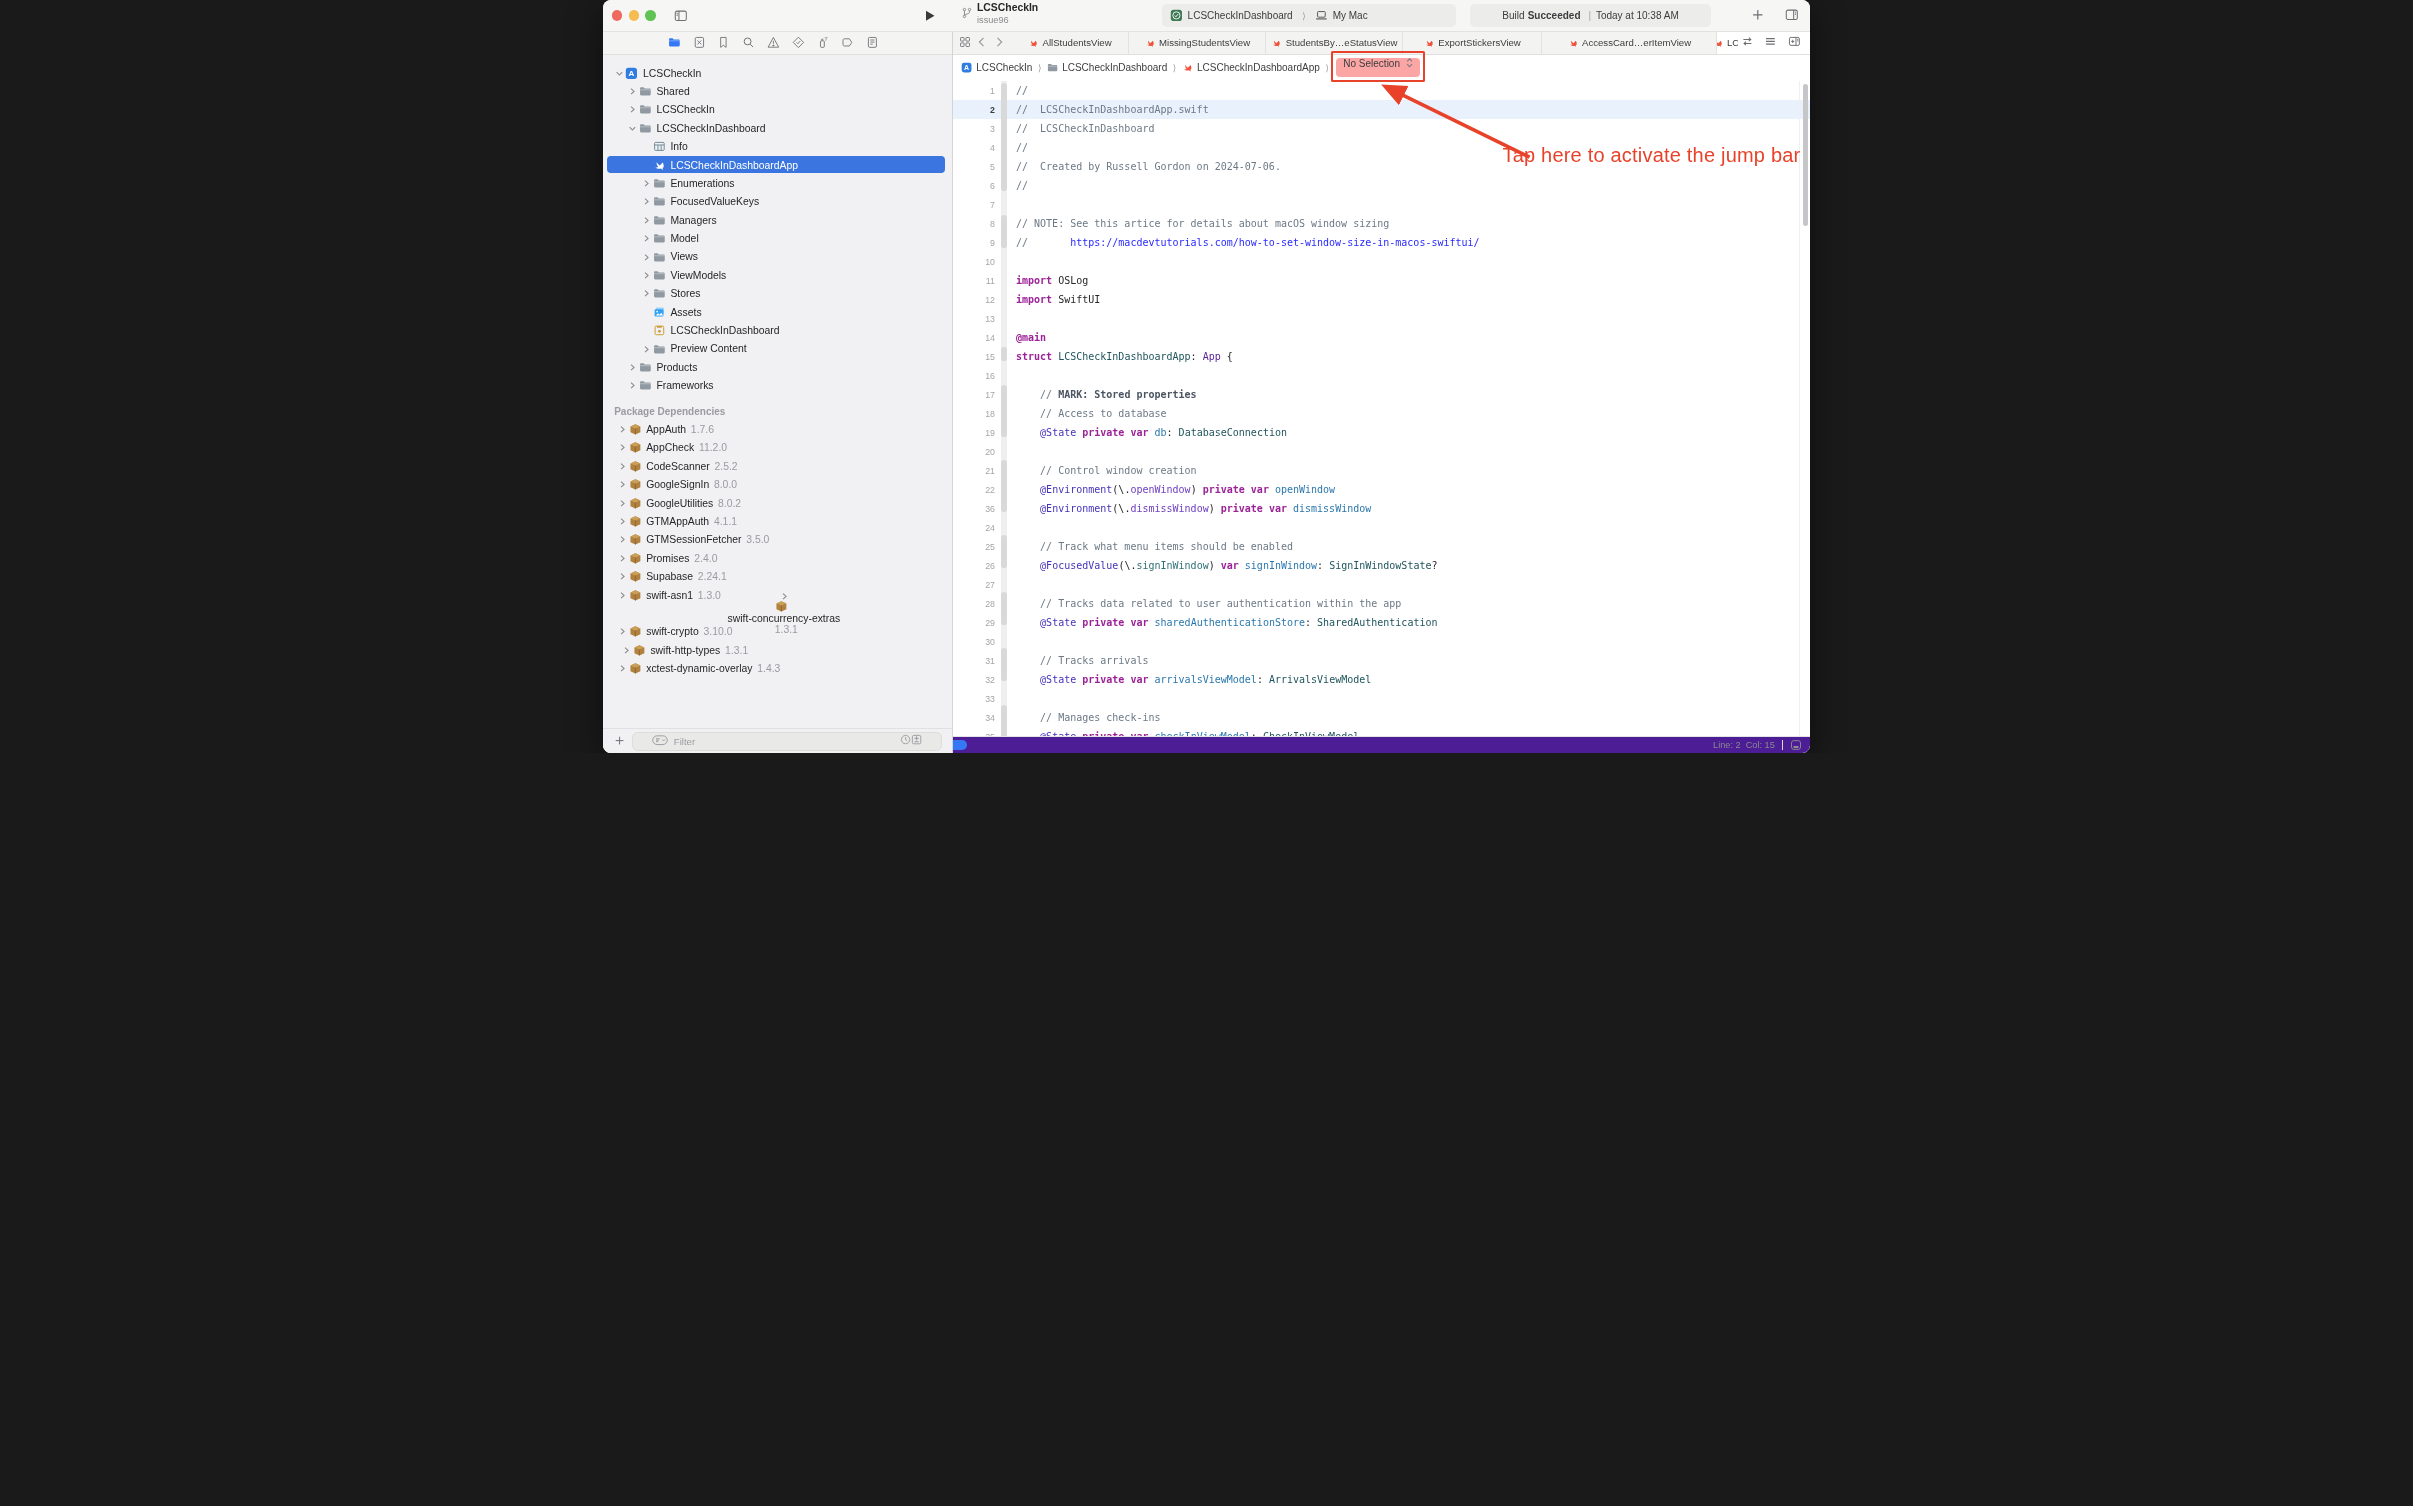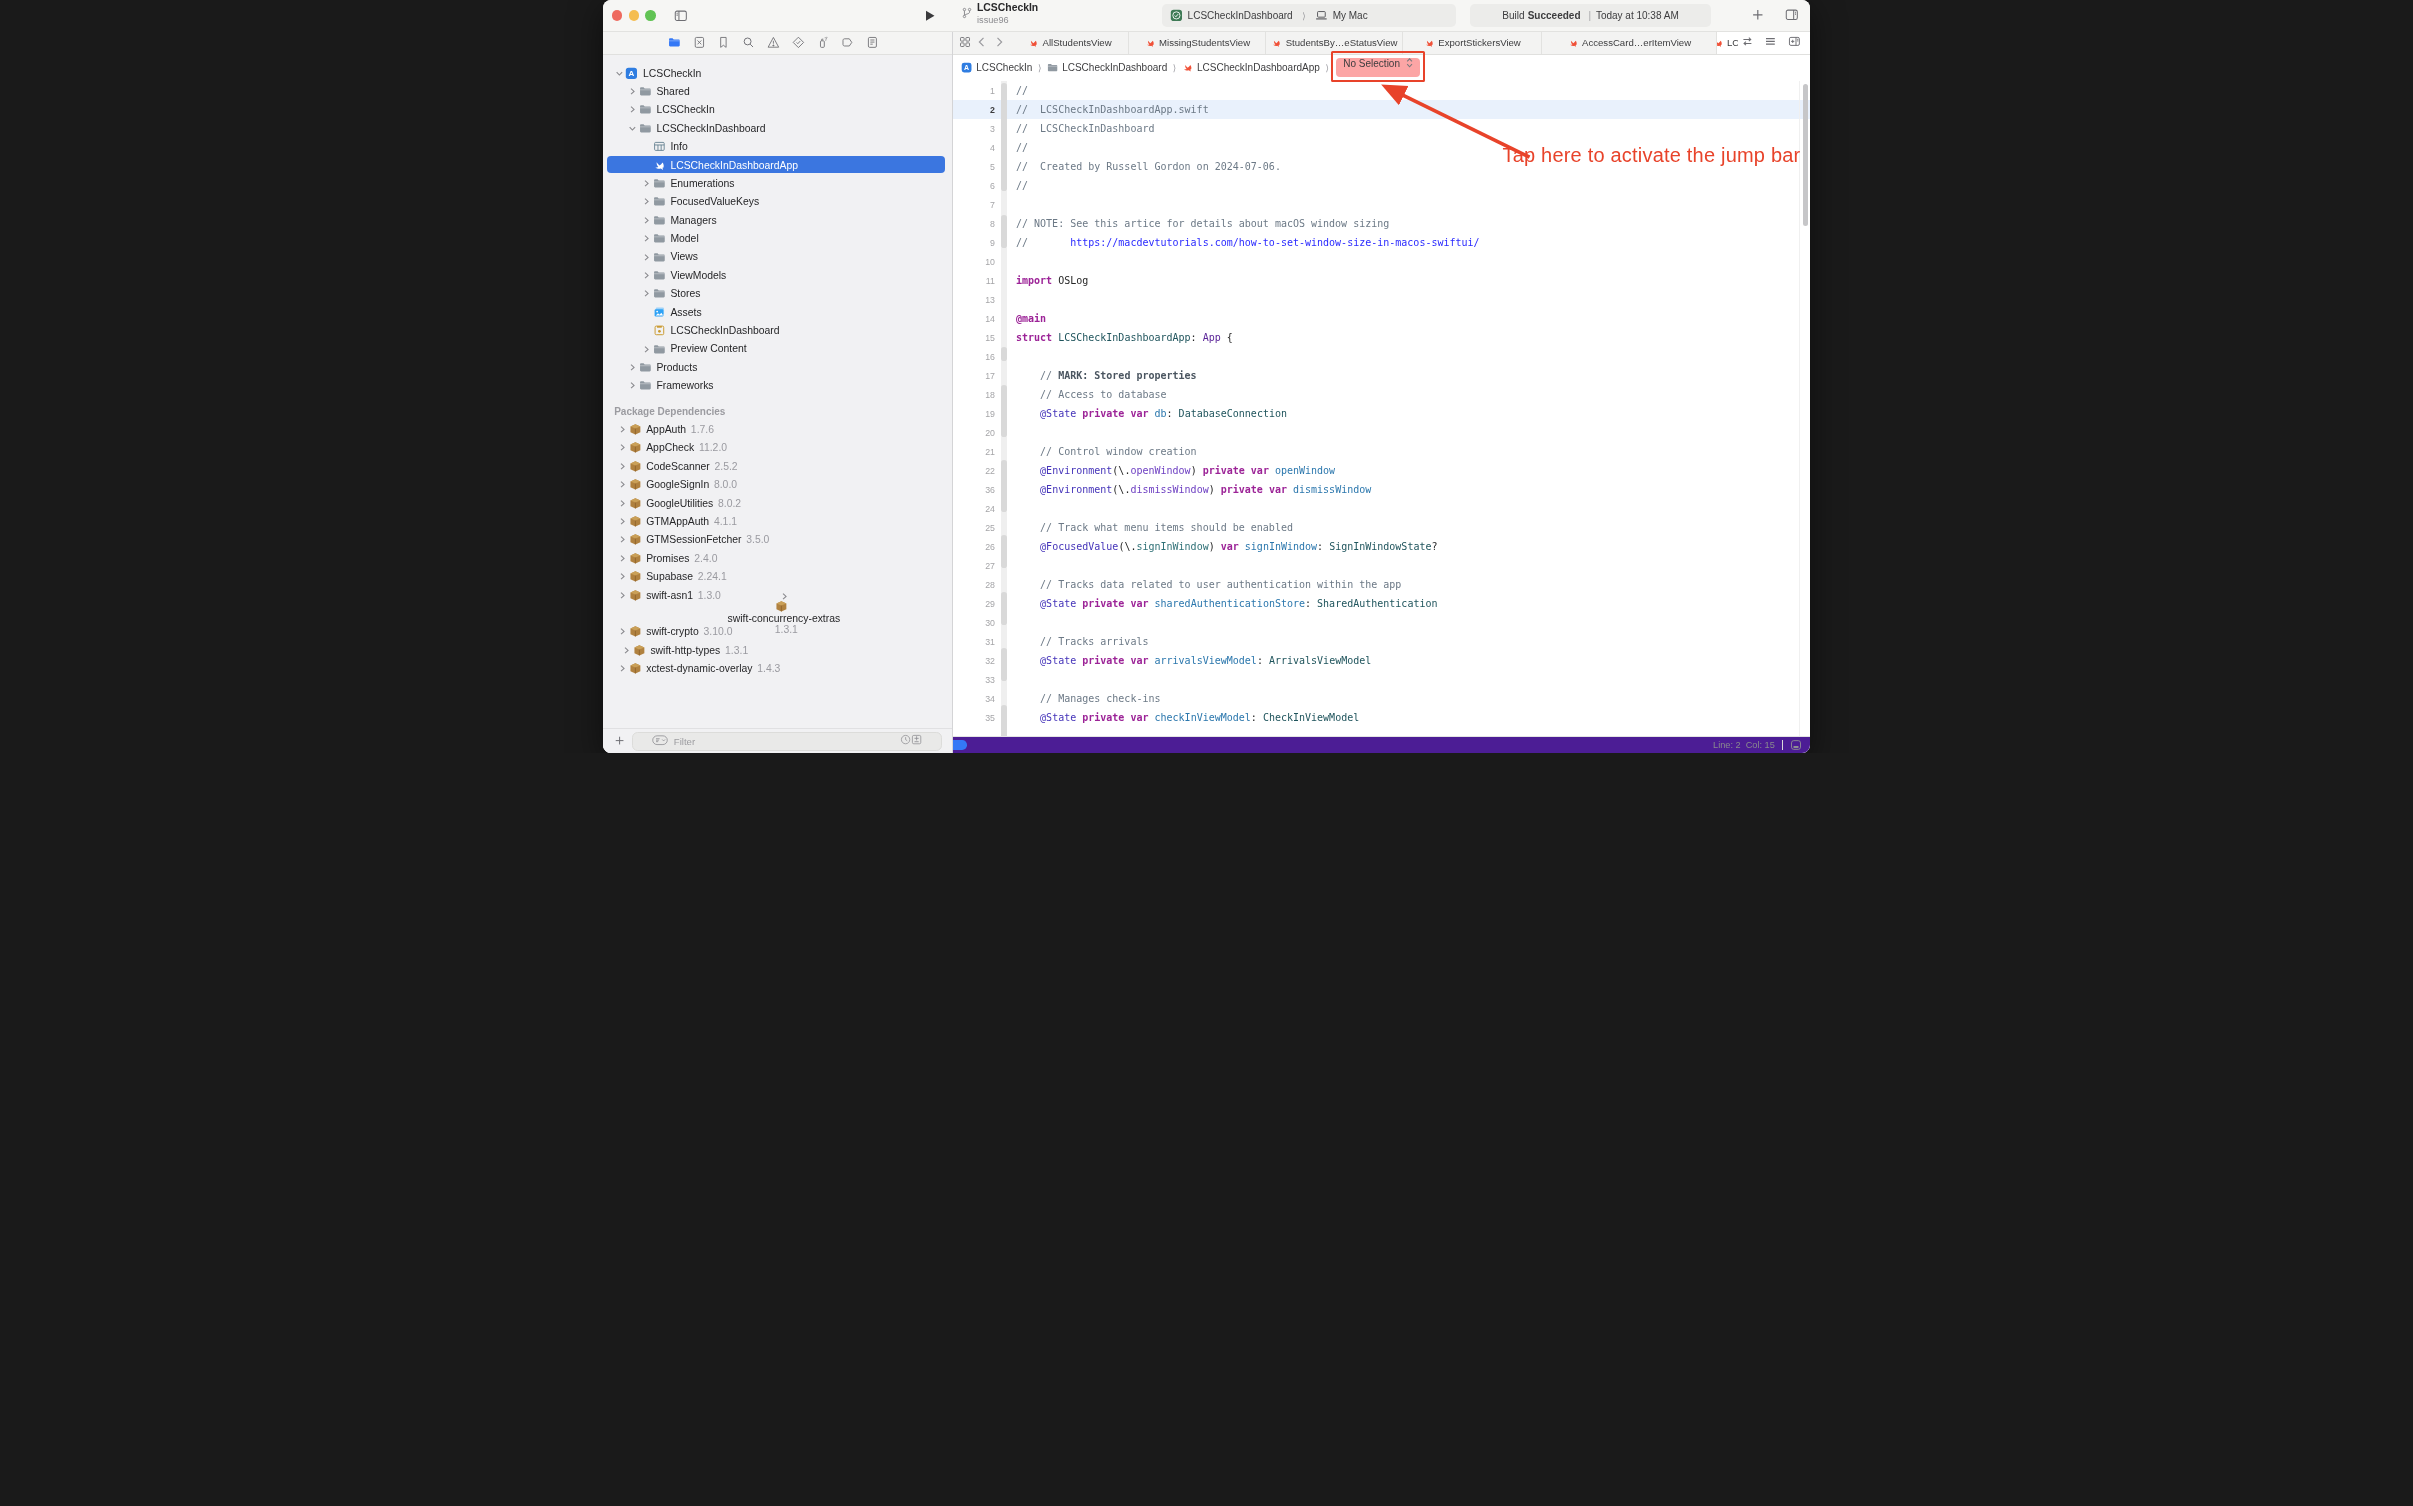--- a/index.html
+++ b/index.html
@@ -968,20 +968,25 @@
             <span class="ln">10</span>
             <span class="rib"></span>
             <span class="codetext"></span>
           </div>
           <div class="cl">
             <span class="ln">11</span>
             <span class="rib"></span>
             <span class="codetext"><span class="tk">import</span><span class="tp"> OSLog</span></span>
           </div>
           <div class="cl">
+            <span class="ln">12</span>
+            <span class="rib"></span>
+            <span class="codetext"><span class="tk">import</span><span class="tp"> SwiftUI</span></span>
+          </div>
+          <div class="cl">
             <span class="ln">13</span>
             <span class="rib"></span>
             <span class="codetext"></span>
           </div>
           <div class="cl">
             <span class="ln">14</span>
             <span class="rib"></span>
             <span class="codetext"><span class="tk">@main</span></span>
           </div>
           <div class="cl">

